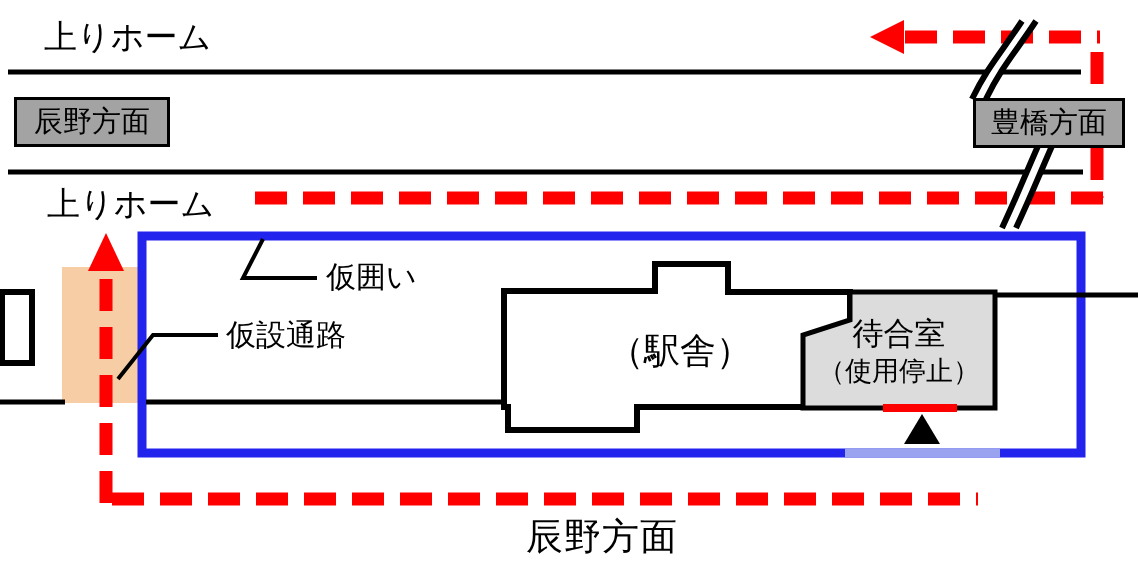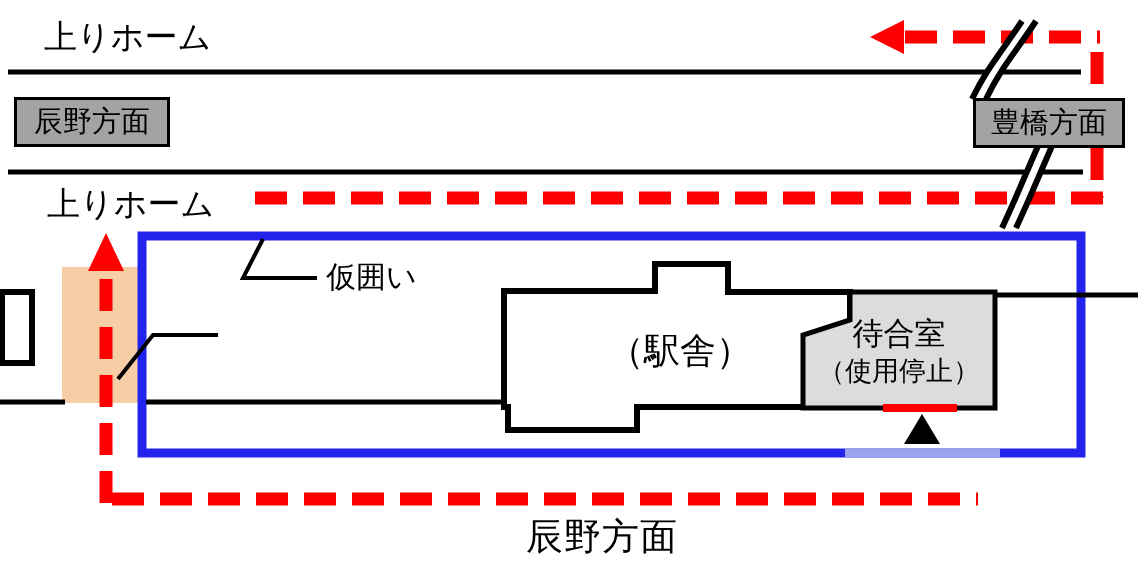--- a/index.html
+++ b/index.html
@@ -77,20 +77,21 @@
   <div class="dirbox" style="left:973px;top:98px;width:146px;height:44px;justify-content:center;">
     <span>豊橋方面</span>
   </div>
 
   <div class="lbl bold" style="left:44px;top:19px;font-size:33px;">上りホーム</div>
 
   <div class="lbl bold" style="left:47px;top:186px;font-size:33px;">上りホーム</div>
 
   <div class="lbl" style="left:326px;top:260px;font-size:30px;">仮囲い</div>
 
+  <div class="lbl" style="left:226px;top:318px;font-size:30px;">仮設通路</div>
 
   <div class="lbl bold center" style="left:600px;top:331px;width:160px;font-size:36px;">（駅舎）</div>
 
   <div class="lbl bold center" style="left:792px;top:317px;width:214px;font-size:31px;">待合室</div>
   <div class="lbl bold center" style="left:786px;top:356px;width:226px;font-size:27px;">（使用停止）</div>
 
 
   <div class="lbl bold" style="left:526px;top:516px;font-size:37px;letter-spacing:1px;">辰野方面</div>
 
 </div>

